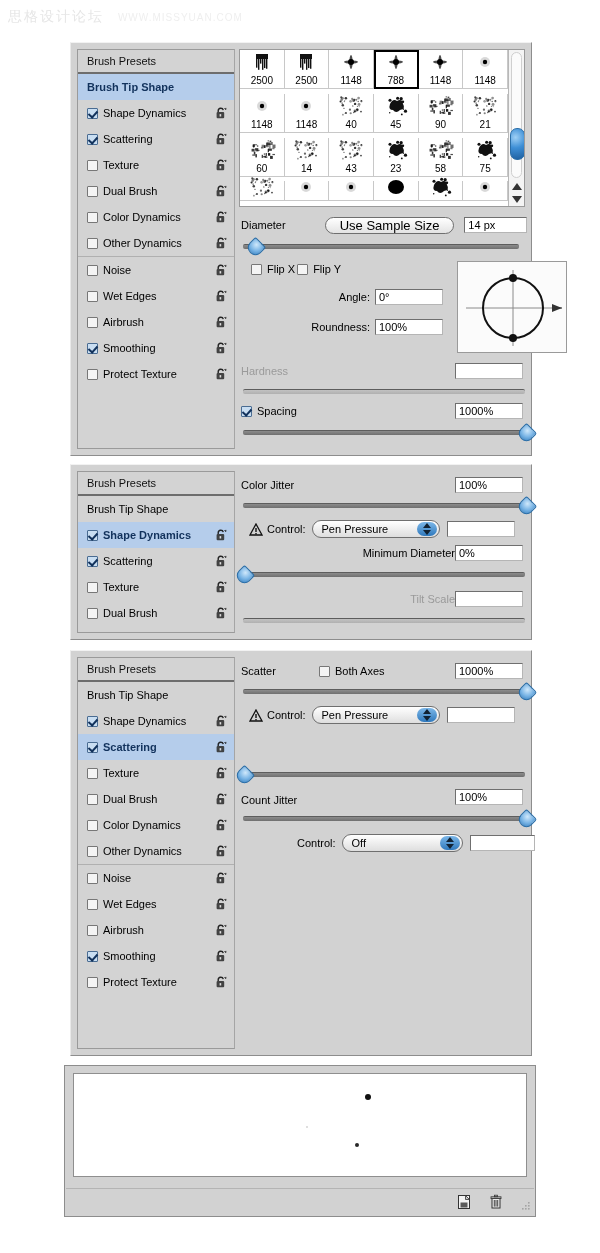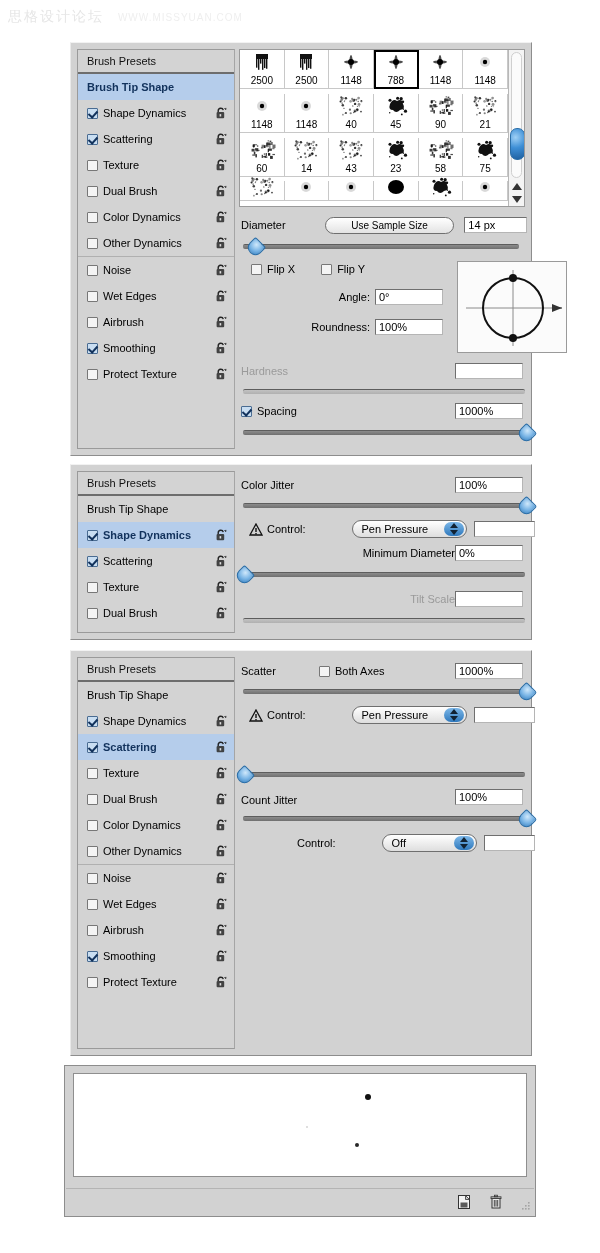--- a/index.html
+++ b/index.html
@@ -108,39 +108,39 @@
   .field{
     height:16px;box-sizing:border-box;background:#fff;
     border:1px solid #6f6f6f;border-right-color:#b5b5b5;border-bottom-color:#b5b5b5;
     font-size:11px;line-height:14px;padding:0 3px;color:#000;
     display:flex;align-items:center;
   }
   .pill{
     height:17px;box-sizing:border-box;border:1px solid #6f6f6f;
     border-radius:9px;background:linear-gradient(#ffffff,#e3e3e3);
     display:flex;align-items:center;justify-content:center;
-    font-size:10px;padding:0 10px;color:#000;
+    font-size:13px;padding:0 10px;color:#000;
   }
   .slider{position:relative;height:13px;}
   .slider .trk{
     position:absolute;left:0;right:0;top:4px;height:4px;
     background:linear-gradient(#8c8c8c,#6f6f6f);border-radius:2px;
     border-top:1px solid #5d5d5d;
   }
   .slider .knob{
     position:absolute;top:0px;width:13px;height:13px;margin-left:-6px;
     background:radial-gradient(circle at 40% 30%,#cfe8fb 0%,#7cb6e6 50%,#2f7bbd 100%);
     border:1px solid #2a6ea8;
     border-radius:2px 2px 7px 7px;transform:rotate(45deg);
   }
   .popup{
     height:18px;box-sizing:border-box;border:1px solid #6f6f6f;border-radius:9px;
     background:linear-gradient(#ffffff,#dedede);
     display:flex;align-items:center;position:relative;
-    font-size:11px;padding-left:9px;color:#000;margin-left:40px;
+    font-size:11px;padding-left:9px;color:#000;
   }
   .popup .arrows{
     position:absolute;right:2px;top:1px;bottom:1px;width:20px;border-radius:8px;
     background:linear-gradient(#7cb7e8,#2f79bd);
     display:flex;flex-direction:column;align-items:center;justify-content:center;gap:2px;
   }
   .popup .arrows i{display:block;width:0;height:0;}
   .popup .arrows .a-up{border-left:4px solid transparent;border-right:4px solid transparent;border-bottom:5px solid #123;}
   .popup .arrows .a-dn{border-left:4px solid transparent;border-right:4px solid transparent;border-top:5px solid #123;}
   .warn{width:14px;height:13px;flex:0 0 auto;}
@@ -880,21 +880,21 @@
       <div class="slider" id="sl-diam" style="position:absolute;left:4px;top:191px;width:276px;">
         <div class="trk"></div>
         <div class="knob" style="left: 4%;"></div>
       </div>
 
       <div class="row" style="position:absolute;left:12px;top:210px;">
         <span class="cbx-in">
           <span class="cbx"></span>
           <span>Flip X</span>
         </span>
-        <span class="cbx-in" style="margin-left:26px;">
+        <span class="cbx-in" style="margin-left:2px;">
           <span class="cbx"></span>
           <span>Flip Y</span>
         </span>
       </div>
 
       <div class="row" style="position:absolute;left:4px;top:238px;width:200px;justify-content:flex-end;">
         <span class="lbl" style="margin-right:5px;">Angle:</span>
         <div class="field" style="width:68px;">
           <span>0°</span>
         </div>

